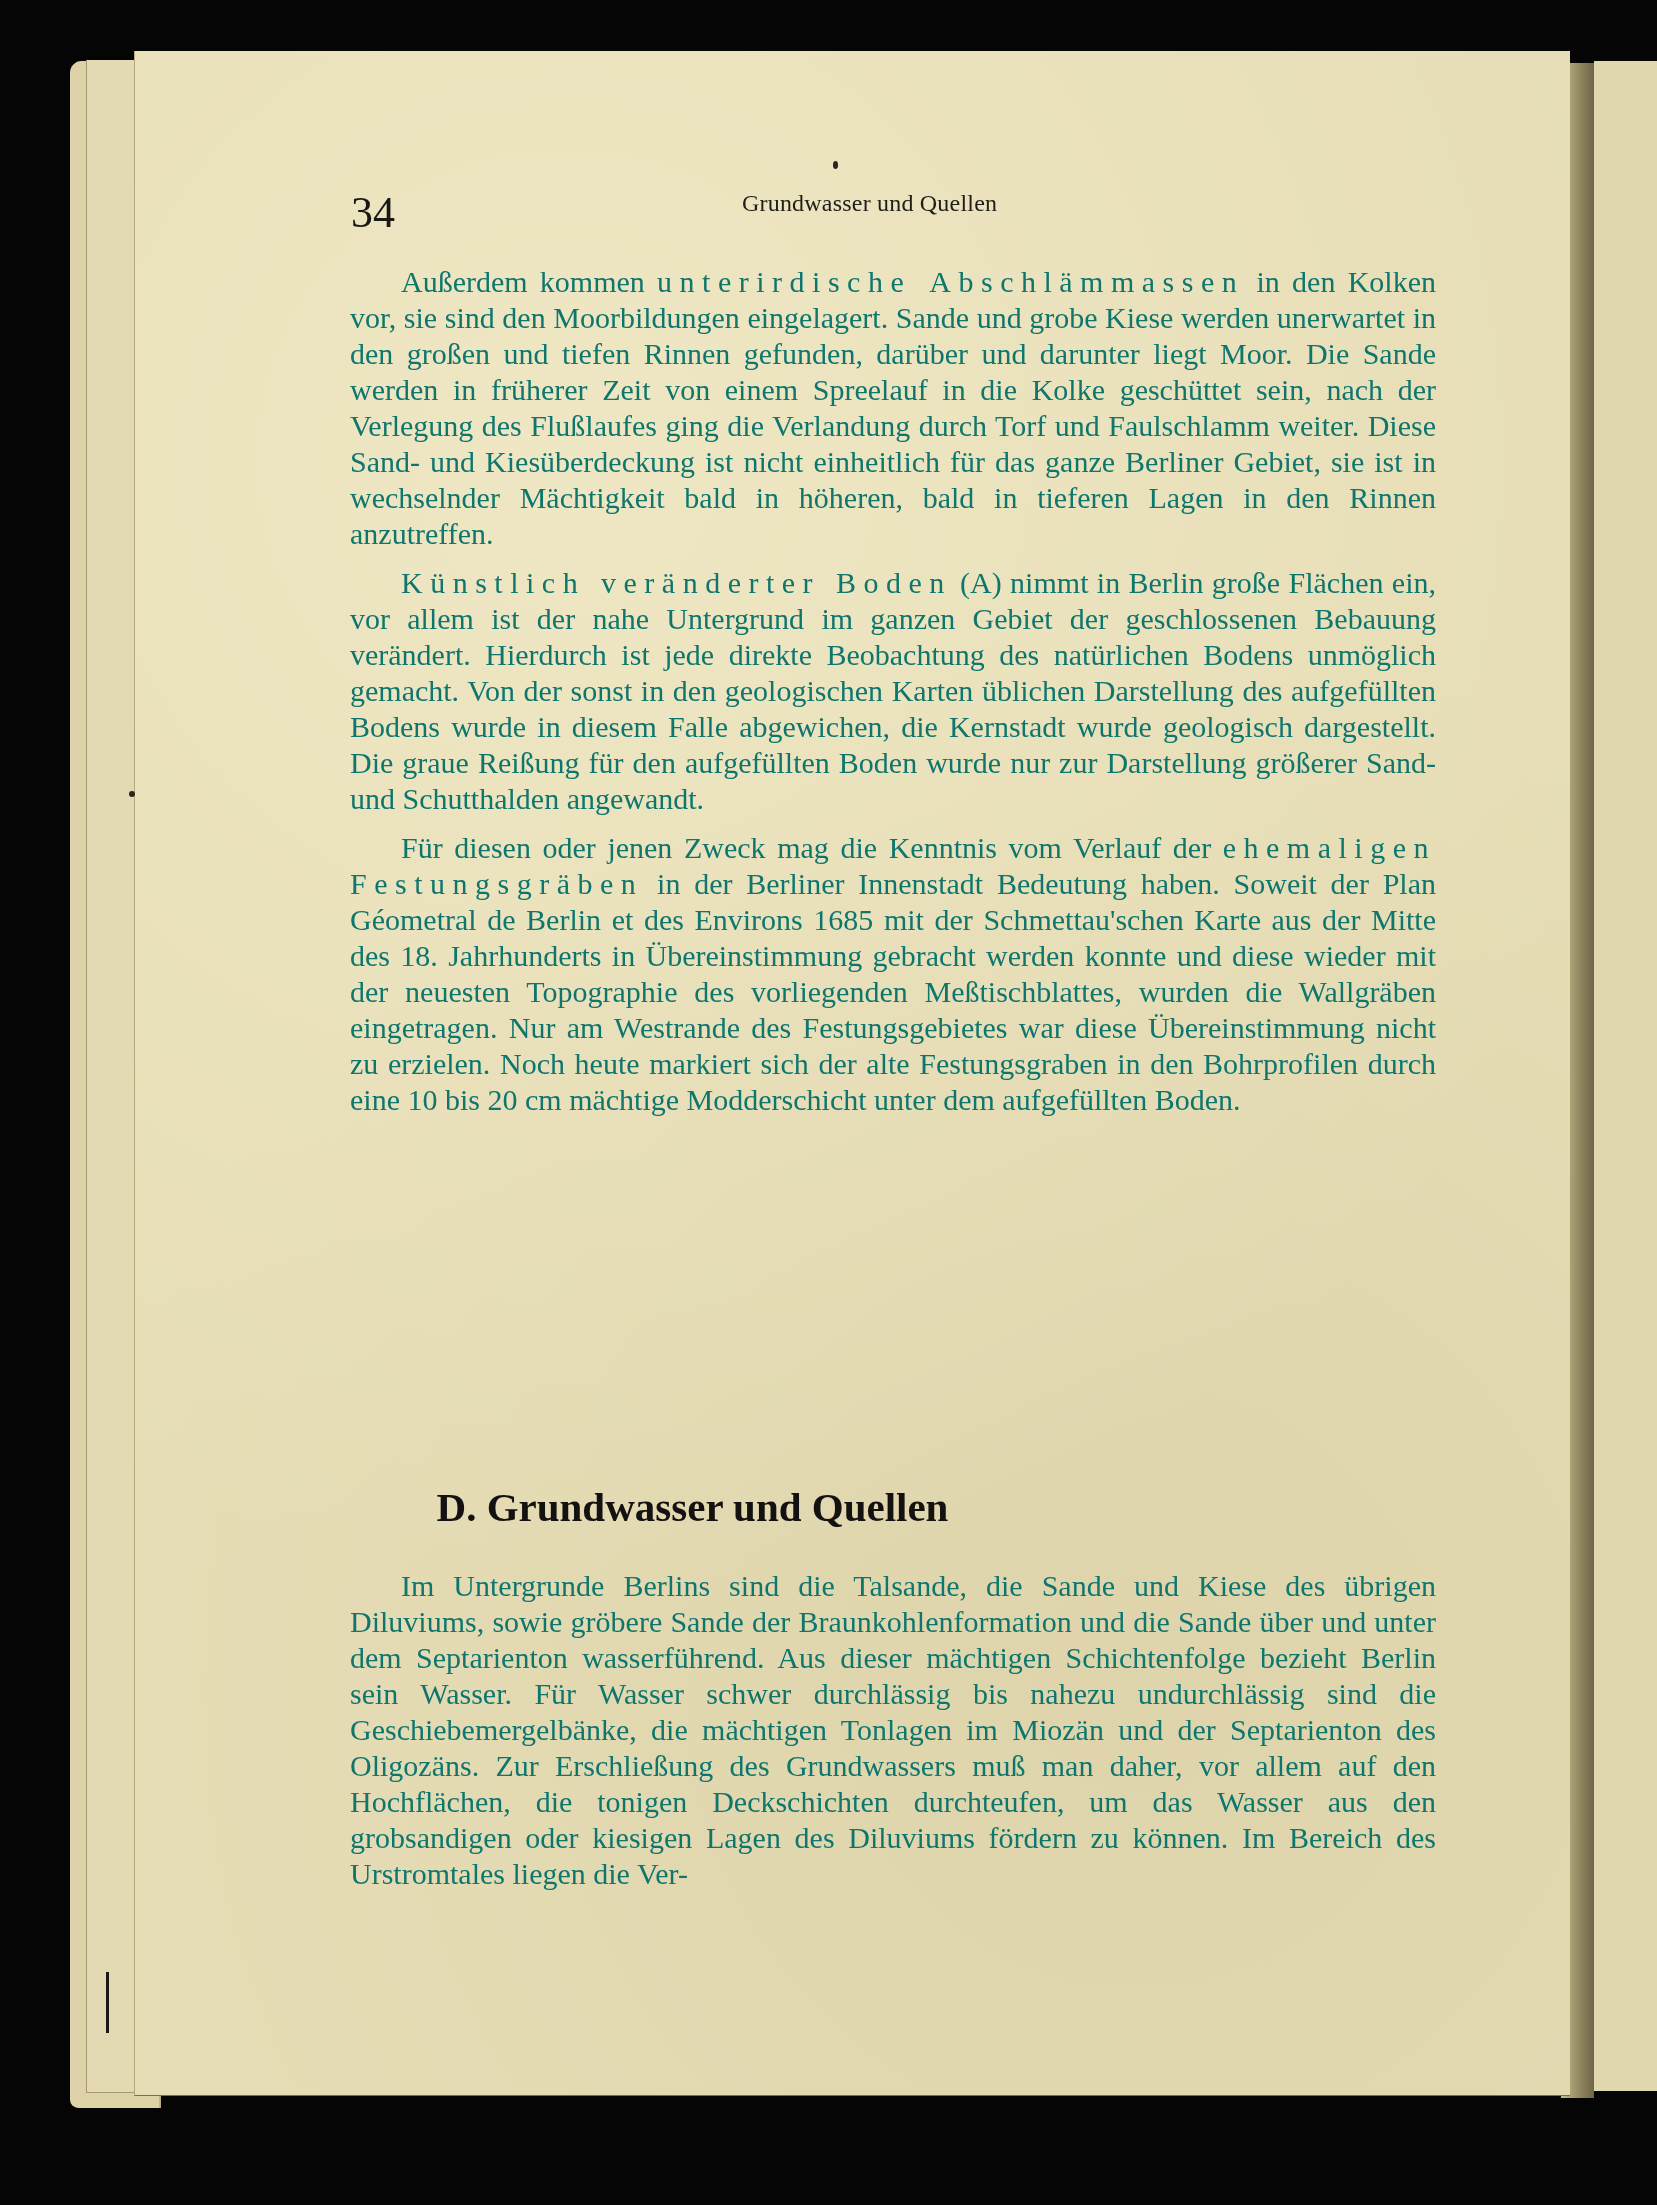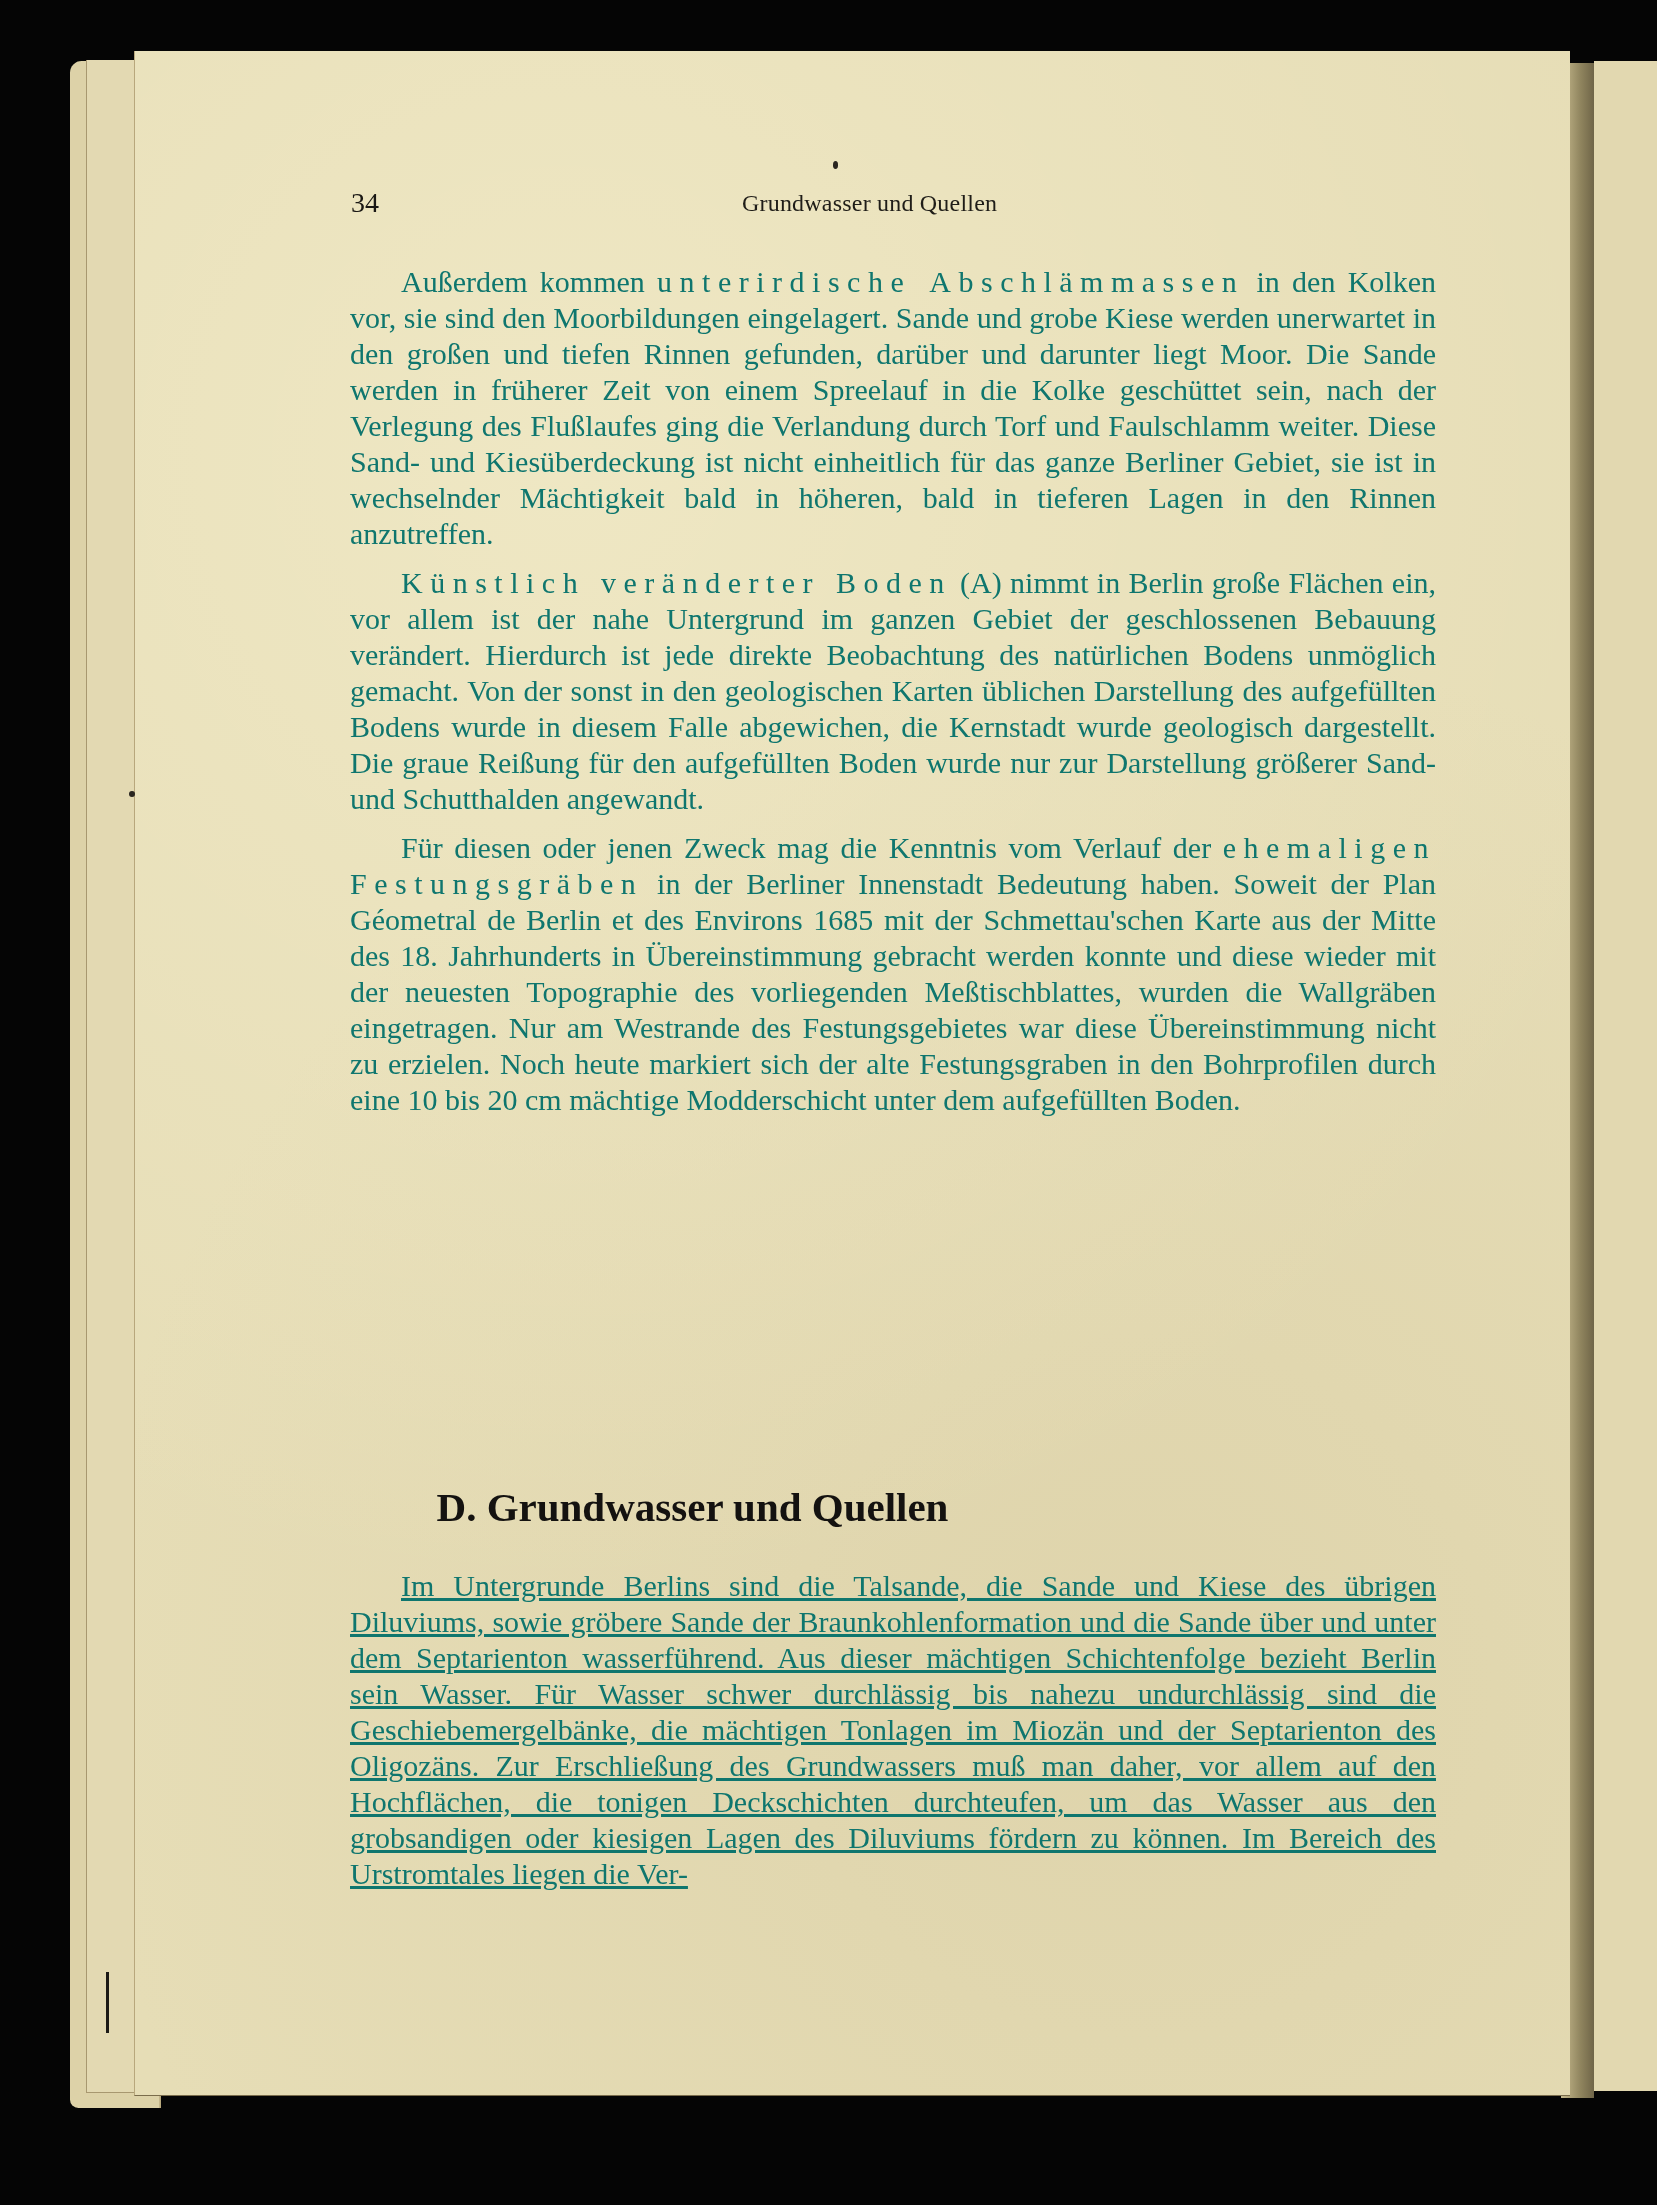--- a/index.html
+++ b/index.html
@@ -35,42 +35,42 @@
     background: linear-gradient(to right, #c8bb8f, #8f845e 60%, #6f6548);
   }
   .next-page {
     position: absolute; left: 1594px; top: 61px; width: 66px; height: 2030px;
     background: #e2d8b0;
   }
   .running-head {
     position: absolute; top: 187px; left: 0; width: 1657px; height: 41px;
   }
   .page-number {
-    position: absolute; left: 351px; top: 0; font-size: 28px; color: #1a1814;
+    position: absolute; left: 351px; top: 0; font-size: 44px; color: #1a1814;
   }
   .running-title {
     position: absolute; left: 719px; top: 3.3px; font-size: 24px; color: #1f1d18;
     letter-spacing: 0.2px;
     margin-left: 23px;
   }
   .body-text {
     position: absolute; left: 350px; width: 1086px;
     font-size: 30px; line-height: 36px; color: #0f766e;
     text-align: justify;
   }
   .body-text p { margin: 0; text-indent: 51px; }
   .body-text p + p { margin-top: 13px; }
   .spaced { letter-spacing: 7.5px; }
   .block-1 { top: 264px; }
   .section-heading {
     position: absolute; top: 1483px; left: 0; width: 1360px;
     text-align: center; font-weight: bold; font-size: 41px; color: #141210;
     padding-left: 25px; box-sizing: border-box;
   }
-  .block-2 { top: 1568px; text-decoration: underline; }
+  .block-2 { top: 1568px; }
   .speck { position: absolute; background: #2a2620; border-radius: 50%; }
   .margin-line {
     position: absolute; left: 106px; top: 1972px; width: 2.5px; height: 61px; background: #1c1a16;
   }
 </style>
 </head>
 <body>
 
 <div class="page-stack-left"></div>
 <div class="page-stack-left-2"></div>

